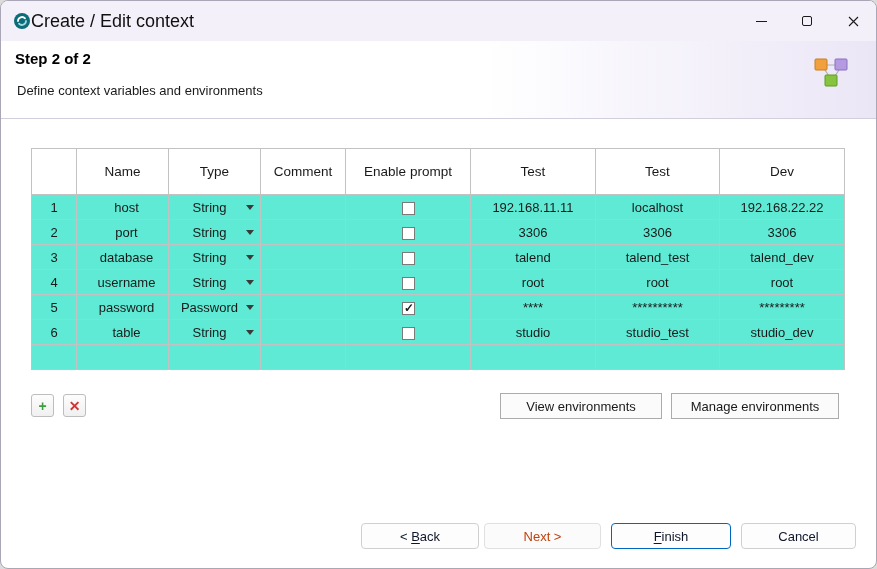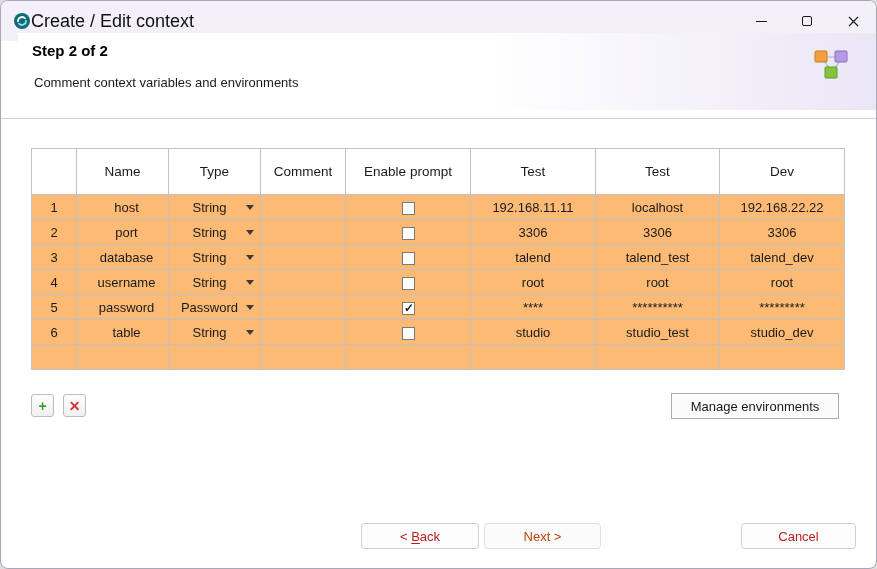--- a/index.html
+++ b/index.html
@@ -19,34 +19,33 @@
   }
   .app-icon { width:18px; height:18px; margin-left:12px; display:inline-block; }
   .titlebar .title { font-size:18px; color:#111; }
   .win-controls { margin-left:auto; display:flex; height:100%; }
   .win-btn { width:46px; height:100%; display:flex; align-items:center; justify-content:center; cursor:default; }
   .glyph-min { width:11px; height:1px; background:#1a1a1a; display:block; }
   .glyph-max { width:10px; height:10px; border:1px solid #1a1a1a; border-radius:2px; display:block; }
 
   
   .banner {
-    position:absolute; top:32px; left:0; right:0; height:77px;
+    position:absolute; top:40px; left:0; right:0; height:77px;
     background:linear-gradient(90deg, #ffffff 0%, #ffffff 55%, #ebe6f6 100%);
-    margin-left:17px;
   }
   .step-title { position:absolute; left:14px; top:9px; font-size:15px; font-weight:bold; color:#000; }
   .step-subtitle { position:absolute; left:16px; top:42px; font-size:13px; color:#1a1a1a; }
   .banner-icon { position:absolute; right:26px; top:12px; }
   .separator { position:absolute; top:117px; left:0; right:0; height:1px; background:#d2cfdc; }
 
   
   table.ctx {
     position:absolute; left:30px; top:147px; width:813px;
     border-collapse:collapse; table-layout:fixed; font-size:13px;
-    background:#fdba74;
+    background:#5eead4;
   }
   table.ctx th, table.ctx td {
     border:1px solid #c2c2c2; height:25px; text-align:center;
     overflow:hidden; white-space:nowrap; font-weight:normal;
   }
   table.ctx thead th { height:46px; font-size:13.5px; color:#1a1a1a; background:#fff; }
   td.c-name, td.c-type { text-align:left; padding-left:8px; }
   td.c-type { position:relative; padding-right:18px; }
   .dd-arrow {
     position:absolute; right:6px; top:50%; margin-top:-2px;
@@ -77,21 +76,21 @@
     border:1px solid #ababab; font-size:13px; color:#1a1a1a; cursor:default;
     font-family:"Liberation Sans", sans-serif;
   }
   .env-btn.view { left:499px; width:162px; }
   .env-btn.manage { left:670px; width:168px; }
 
   
   .footer-btn {
     position:absolute; top:522px; height:26px; font-size:13px;
     background:#fdfdfd; border:1px solid #d0d0d0; border-radius:4px;
-    color:#b91c1c; cursor:default; font-family:"Liberation Sans", sans-serif;
+    color:#0f172a; cursor:default; font-family:"Liberation Sans", sans-serif;
   }
   .footer-btn u { text-underline-offset:2px; }
   .btn-back { left:360px; width:118px; }
   .btn-next { left:483px; width:117px; color:#c2410c; background:#fbfbfb; border-color:#e0e0e0; }
   .btn-finish { left:610px; width:120px; border:1px solid #0067c0; }
   .btn-cancel { left:740px; width:115px; }
 </style>
 </head>
 <body>
 
@@ -116,21 +115,21 @@
       <div class="win-btn">
         <svg width="11" height="11" viewBox="0 0 11 11">
             <path d="M1 1 L10 10 M10 1 L1 10" stroke="#1a1a1a" stroke-width="1.1"></path>
           </svg>
       </div>
     </div>
   </div>
 
   <div class="banner">
     <div class="step-title">Step 2 of 2</div>
-    <div class="step-subtitle">Comment context variables and environments</div>
+    <div class="step-subtitle">Define context variables and environments</div>
     <span class="banner-icon">
       <svg width="38" height="36" viewBox="0 0 38 36">
         <path d="M10 12 L28 12 M13 17 L19 26 M27 17 L21 26" stroke="#b0b0b0" stroke-width="1.2" fill="none"></path>
         <rect x="3" y="6" width="12" height="11" fill="#f2a03d" stroke="#c77f22" rx="1"></rect>
         <rect x="23" y="6" width="12" height="11" fill="#b49ae0" stroke="#8a6ec2" rx="1"></rect>
         <rect x="13" y="22" width="12" height="11" fill="#86c440" stroke="#5f9c22" rx="1"></rect>
       </svg>
     </span>
   </div>
   <div class="separator"></div>
@@ -232,19 +231,21 @@
     </tbody>
   </table>
 
   <button class="icon-btn add">
       <span>+</span>
     </button>
   <button class="icon-btn remove">
       <span>✕</span>
     </button>
 
+  <button class="env-btn view">View environments</button>
   <button class="env-btn manage">Manage environments</button>
 
   <button class="footer-btn btn-back">&lt; <u>B</u>ack</button>
   <button class="footer-btn btn-next" disabled="">Next &gt;</button>
+  <button class="footer-btn btn-finish"><u>F</u>inish</button>
   <button class="footer-btn btn-cancel">Cancel</button>
 
 </div>
 
 </body></html>

